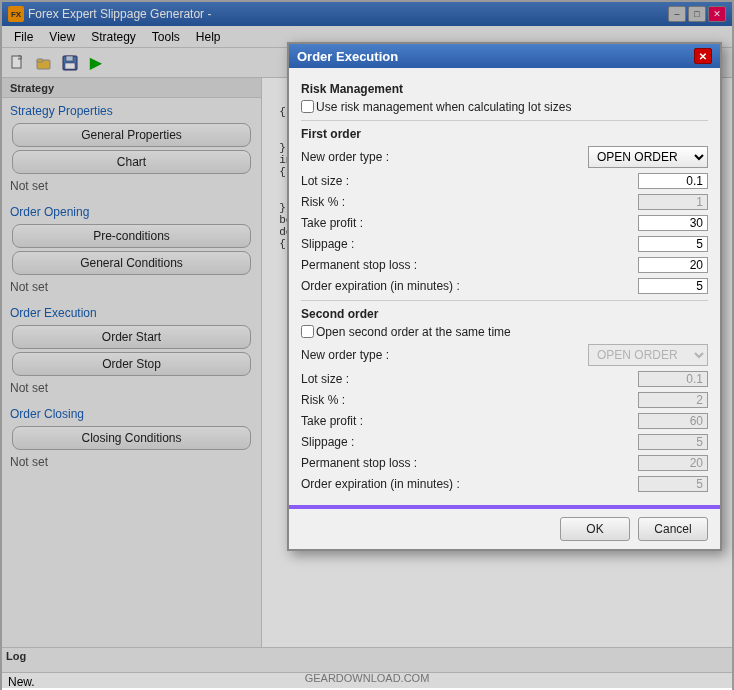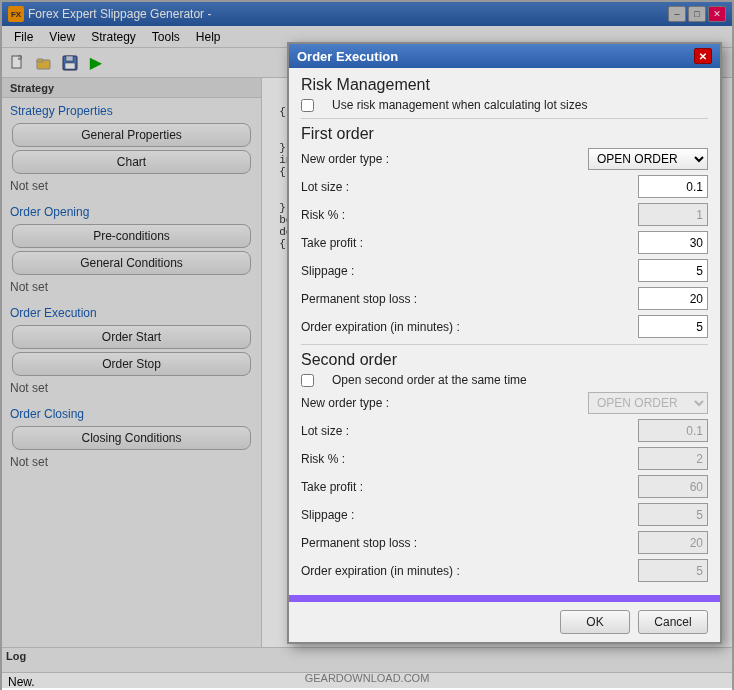--- a/index.html
+++ b/index.html
@@ -239,41 +239,42 @@
       font-weight: bold;
     }
 
     .modal-body {
       padding: 8px 12px;
       overflow-y: auto;
       max-height: 600px;
     }
 
     .section-title {
-      font-size: 16px;
-      font-weight: normal;
+      font-size: 12px;
+      font-weight: bold;
       color: #222;
       margin-bottom: 4px;
+      margin-top: 6px;
     }
 
     .field-row {
       display: flex;
       align-items: center;
       margin: 5px 0;
     }
 
     .field-label {
       font-size: 12px;
       color: #222;
       flex: 1;
     }
 
     .field-input {
       width: 70px;
-      height: 23px;
+      height: 16px;
       border: 1px solid #999;
       background: #fff;
       padding: 1px 4px;
       font-size: 12px;
       text-align: right;
     }
 
     .field-input.disabled {
       background: #e8e8e8;
       color: #999;
@@ -289,23 +290,23 @@
       margin-left: 32px;
     }
 
     .field-select.disabled {
       background: #e8e8e8;
       color: #999;
     }
 
     .checkbox-row {
       display: flex;
-      align-items: flex-end;
+      align-items: flex-start;
       margin: 4px 0;
-      gap: 18px;
+      gap: 2px;
     }
 
     .checkbox-input {
       width: 13px;
       height: 13px;
     }
 
     .checkbox-label {
       font-size: 12px;
       color: #222;
@@ -315,21 +316,21 @@
       border: none;
       border-top: 1px solid #ccc;
       margin: 6px 0;
     }
 
     .modal-footer {
       display: flex;
       justify-content: flex-end;
       gap: 8px;
       padding: 8px 12px;
-      border-top: 7px solid #8b5cf6;
+      border-top: 4px solid #8b5cf6;
     }
 
     .dialog-btn {
       width: 70px;
       height: 24px;
       background: linear-gradient(to bottom, #f8f8f8, #ddd);
       border: 1px solid #999;
       border-radius: 3px;
       font-size: 12px;
       cursor: pointer;

